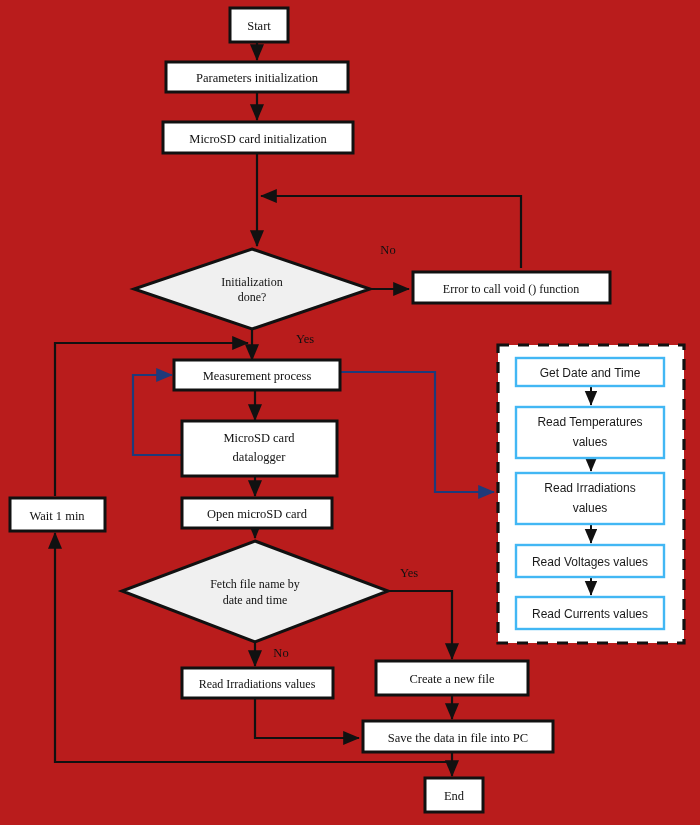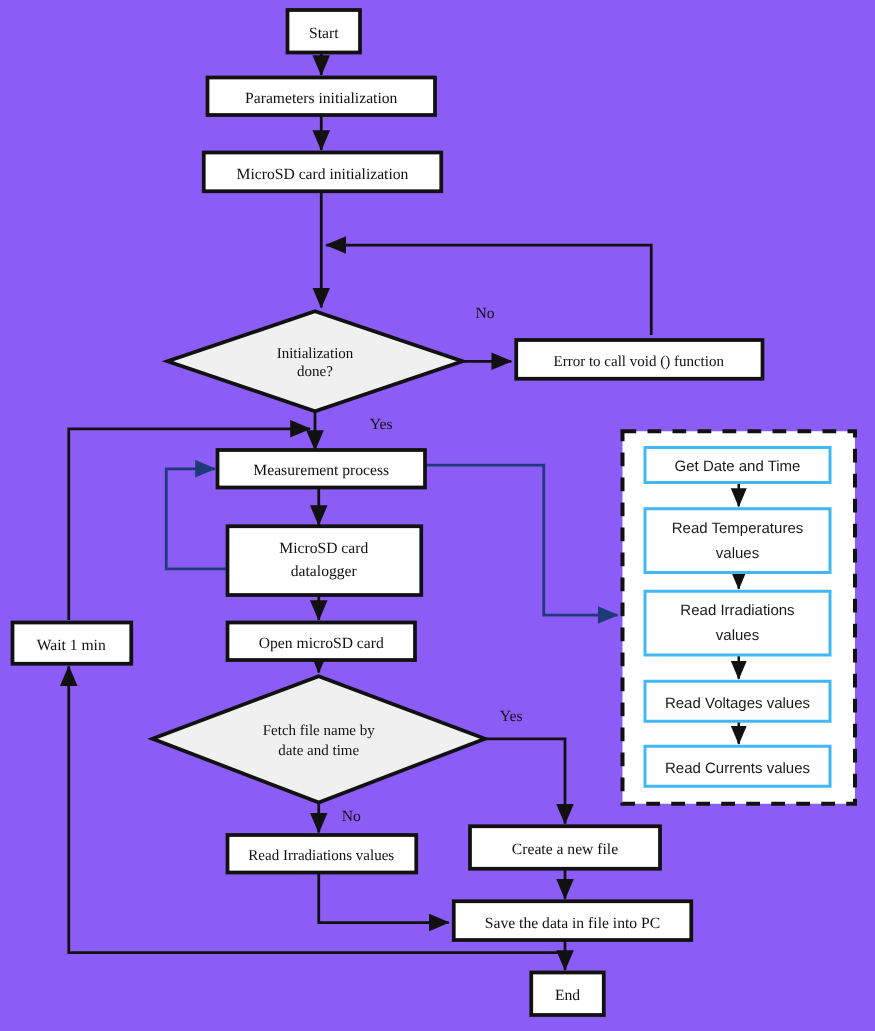--- a/index.html
+++ b/index.html
@@ -1,16 +1,16 @@
 <!DOCTYPE html>
 <html><head>
 <meta charset="utf-8">
 <style>
   html,body{margin:0;padding:0;background:#ffffff;}
-  #page{position:relative;width:700px;height:825px;background:#8b5cf6;
+  #page{position:relative;width:700px;height:825px;background:#b91c1c;
         font-family:"Liberation Serif", serif;}
   svg{display:block;}
   text{font-family:"Liberation Serif", serif; fill:#111111;}
   text.sans{font-family:"Liberation Sans", sans-serif; fill:#1a1a1a;}
 </style>
 </head>
 <body>
 
 <div id="page">
 <svg width="700" height="825" viewBox="0 0 700 825" xmlns="http://www.w3.org/2000/svg">

